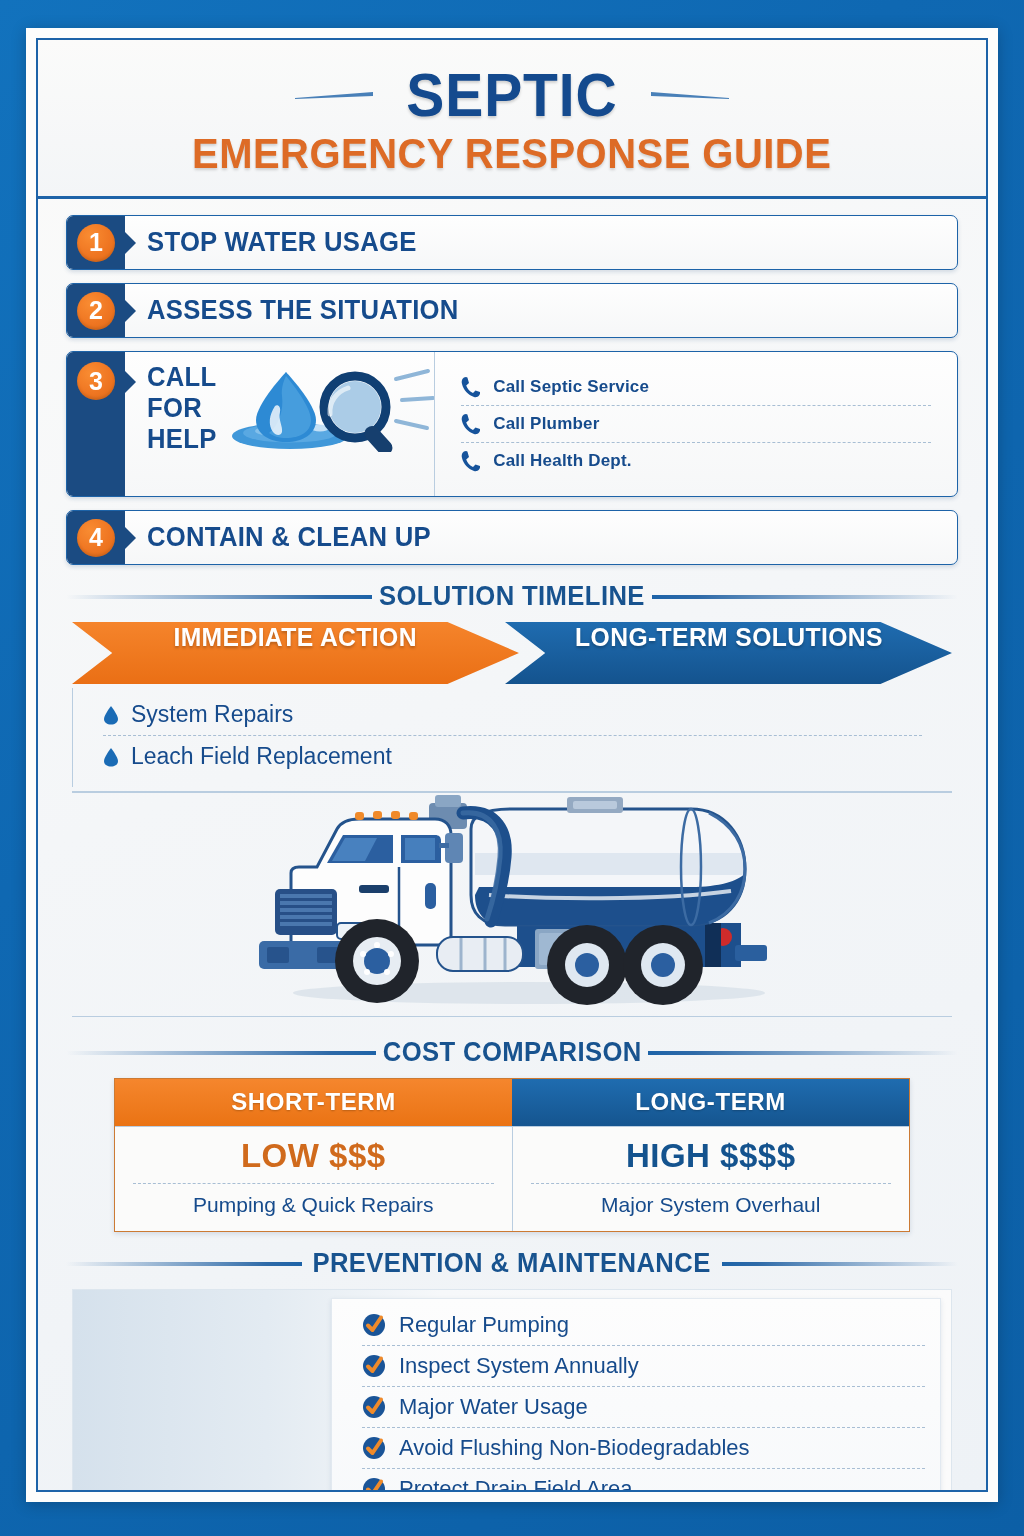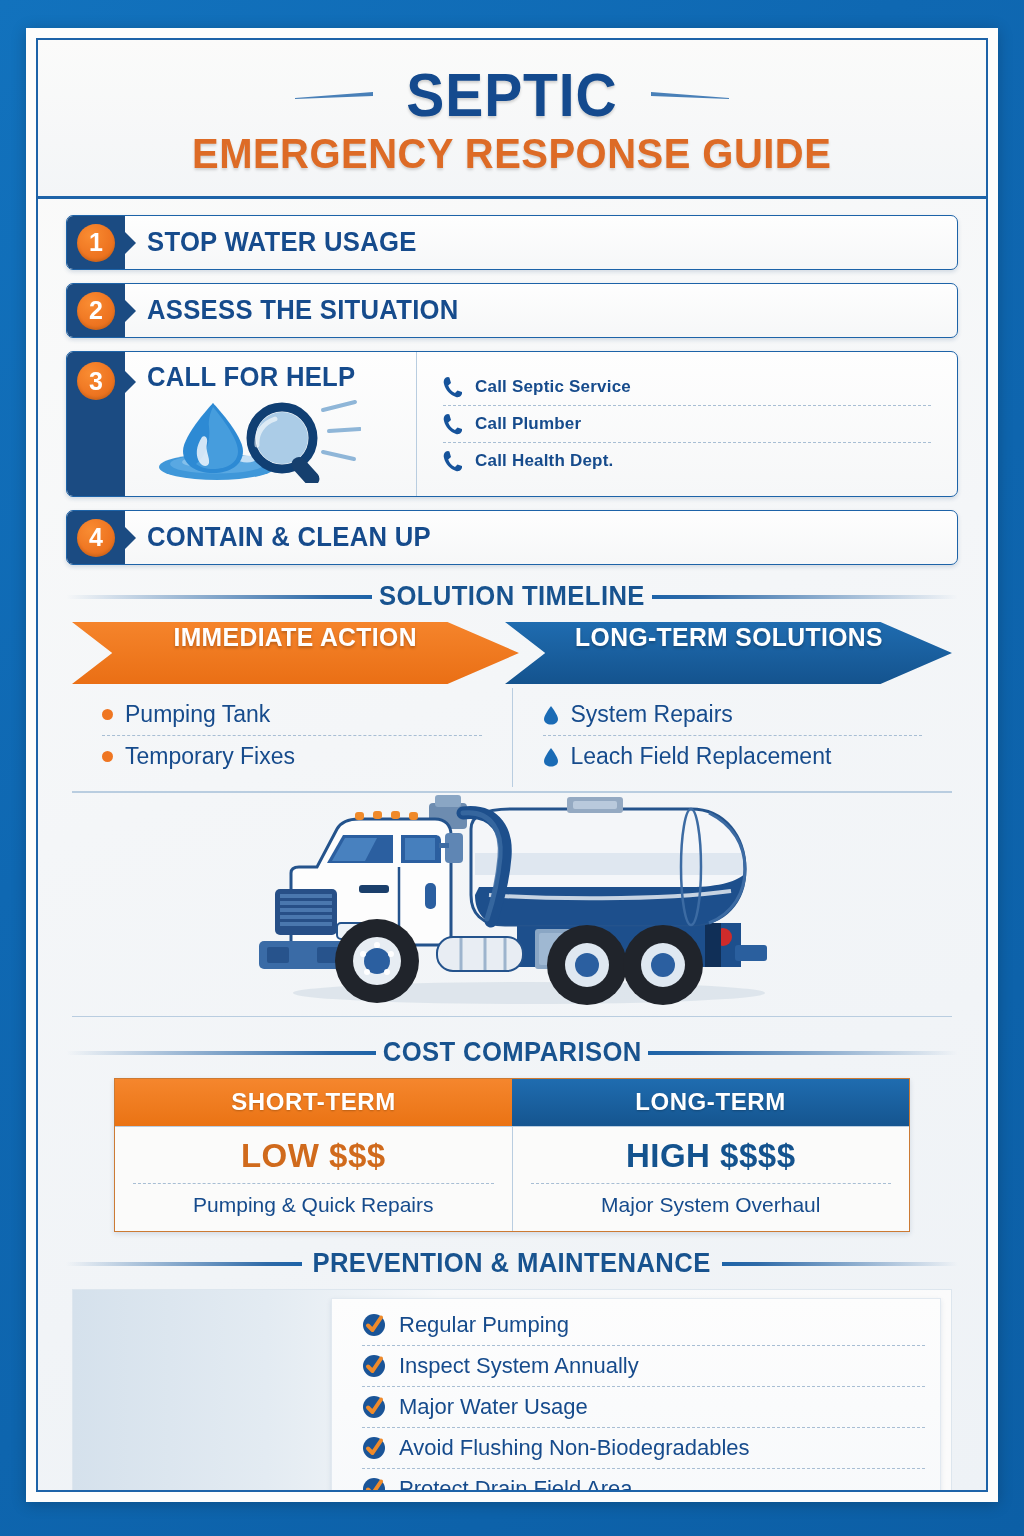--- a/index.html
+++ b/index.html
@@ -155,21 +155,21 @@
     transform-origin: left center;
   }
 
   
   .step-wide { min-height: 144px; align-items: stretch; }
   .step-wide .step-tab { flex: 0 0 58px; align-items: flex-start; padding-top: 10px; }
   .step-wide .step-tab::after { top: 30px; }
   .step3-left {
     flex: 0 0 292px;
     display: flex;
-    flex-direction: column;
+    flex-direction: row;
     padding: 10px 0 8px 22px;
     border-right: 1.5px solid #b9cde0;
     box-sizing: border-box;
   }
   .step3-illus { margin-top: 4px; margin-left: 4px; }
   .step3-right {
     flex: 1;
     display: flex;
     flex-direction: column;
     justify-content: center;
@@ -502,31 +502,20 @@
       <div class="timeline">
         <div class="arrow orange">
           <span>IMMEDIATE ACTION</span>
         </div>
         <div class="arrow blue">
           <span>LONG-TERM SOLUTIONS</span>
         </div>
       </div>
 
       <div class="tl-lists">
-        <div class="tl-col left">
-          <div class="tl-item">
-            <span class="dot-orange"></span>
-            <span class="tl-text">Pumping Tank</span>
-          </div>
-          <div class="tl-divider"></div>
-          <div class="tl-item">
-            <span class="dot-orange"></span>
-            <span class="tl-text">Temporary Fixes</span>
-          </div>
-        </div>
         <div class="tl-col right">
           <div class="tl-item">
             <span class="drop-blue">
               <svg width="16" height="20" viewBox="0 0 16 20">
                     <path d="M8 1 C8 1 15 10 15 14 C15 17.5 11.9 19.5 8 19.5 C4.1 19.5 1 17.5 1 14 C1 10 8 1 8 1 Z" fill="#1a6bb5"></path>
                   </svg>
             </span>
             <span class="tl-text">System Repairs</span>
           </div>
           <div class="tl-divider"></div>

